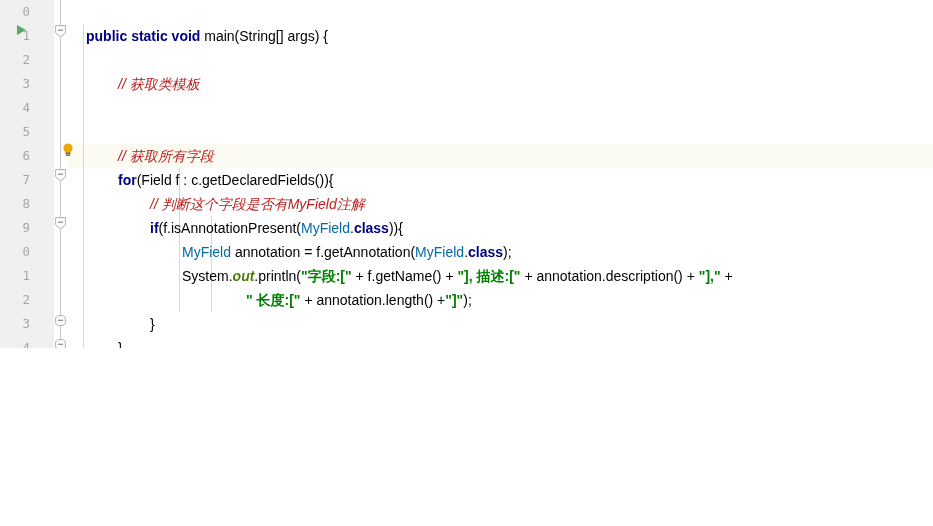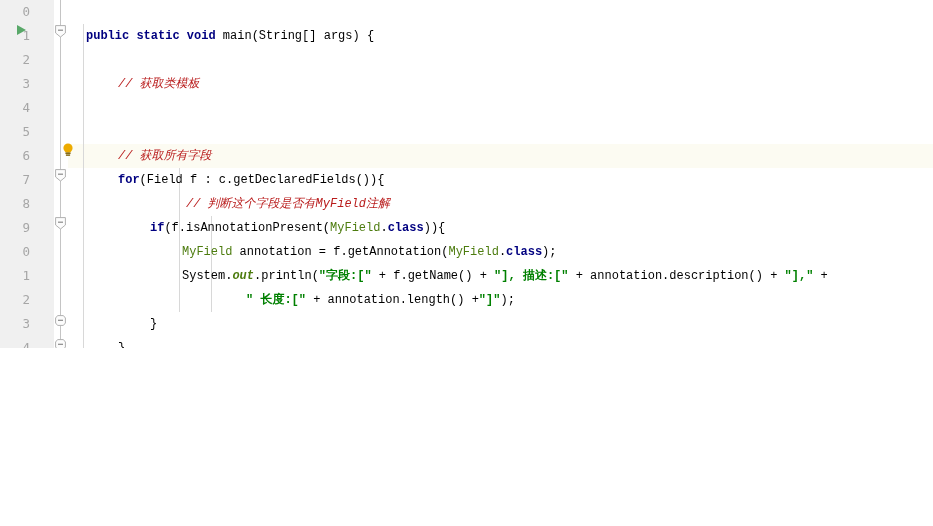--- a/index.html
+++ b/index.html
@@ -19,26 +19,26 @@
   .fold-col{position:absolute;left:54px;top:0;width:14px;height:348px;background:#ffffff;}
   .fold-line{position:absolute;left:6px;top:0;width:1px;height:348px;background:#c4c4c4;}
   .code-area{position:absolute;left:68px;top:0;right:0;height:348px;}
 
   .ln{position:absolute;left:0;width:30px;text-align:right;
       color:#a6a6a6;font-family:"DejaVu Sans Mono",monospace;font-size:12.5px;line-height:24px;height:24px;}
 
   .row-hl{position:absolute;left:0;width:933px;height:24px;background:#fcfbf2;}
 
   .cline{position:absolute;left:0;height:24px;line-height:24px;white-space:pre;
-         font-family:Liberation Mono, monospace;font-size:12px;color:#000000;}
+         font-family:Liberation Sans, sans-serif;font-size:14px;color:#000000;}
 
   .kw{color:#000080;font-weight:bold;}
   .cm{color:#b91c1c;font-style:italic;}
   .st{color:#008000;font-weight:bold;}
-  .an{color:#4d7c0f;}
+  .an{color:#0369a1;}
   .fld{color:#4d7c0f;font-style:italic;font-weight:bold;}
   .cls-kw{color:#000080;font-weight:bold;}
   .hl-ident{background:#f6ebbe;}
 
   .indent{position:absolute;width:1px;background:#d8d8d8;}
 
   .runarrow{position:absolute;width:0;height:0;border-left:9px solid #59a869;
             border-top:5.5px solid transparent;border-bottom:5.5px solid transparent;}
   .foldmark{position:absolute;width:11px;height:11px;}
   .bulb{position:absolute;width:12px;height:14px;}
@@ -126,21 +126,21 @@
 
       <div class="cline" style="top:24px;left:18px;"><span class="kw">public</span> <span class="kw">static</span> <span class="kw">void</span> main(String[] args) {</div>
 
       <div class="cline cm" style="top:72px;left:50px;">// 获取类模板</div>
 
 
       <div class="cline cm" style="top:144px;left:50px;">// 获取所有字段</div>
 
       <div class="cline" style="top:168px;left:50px;"><span class="kw">for</span>(Field f : c.getDeclaredFields()){</div>
 
-      <div class="cline cm" style="top:192px;left:82px;margin-left:36px;">// 判断这个字段是否有MyField注解</div>
+      <div class="cline cm" style="top:192px;left:82px;">// 判断这个字段是否有MyField注解</div>
 
       <div class="cline" style="top:216px;left:82px;"><span class="kw">if</span>(f.isAnnotationPresent(<span class="an">MyField</span>.<span class="kw">class</span>)){</div>
 
       <div class="cline" style="top:240px;left:114px;"><span class="an">MyField</span> annotation = f.getAnnotation(<span class="an">MyField</span>.<span class="kw">class</span>);</div>
 
       <div class="cline" style="top:264px;left:114px;">System.<span class="fld">out</span>.println(<span class="st">"字段:["</span> + f.getName() + <span class="st">"], 描述:["</span> + annotation.description() + <span class="st">"],"</span> +</div>
 
       <div class="cline" style="top:288px;left:178px;"><span class="st">" 长度:["</span> + annotation.length() +<span class="st">"]"</span>);</div>
 
       <div class="cline" style="top:312px;left:82px;">}</div>

